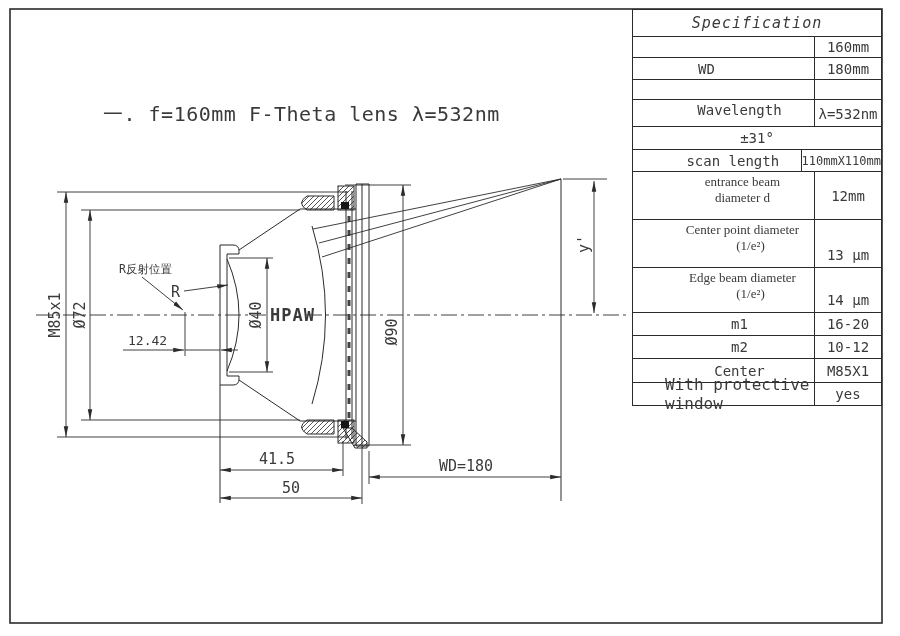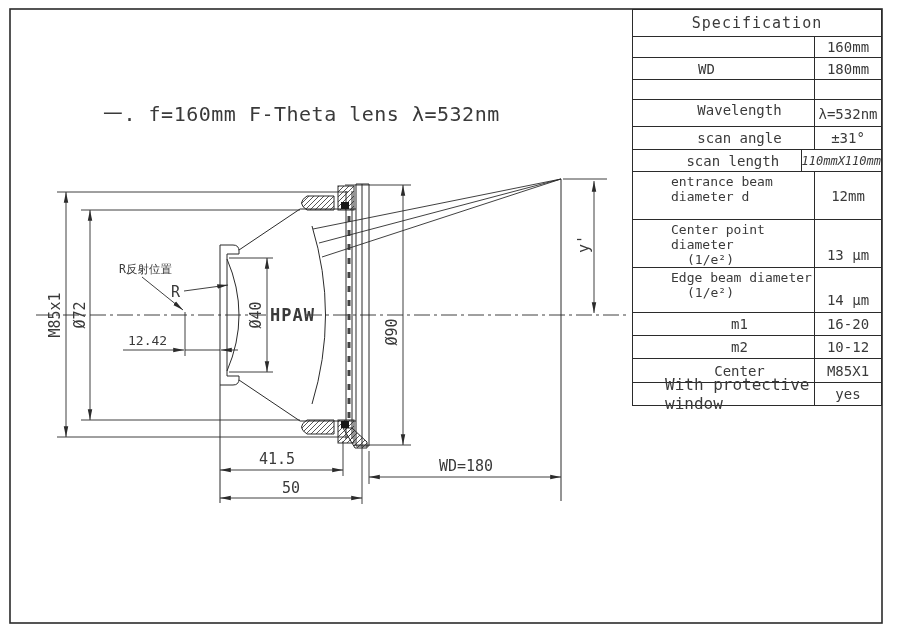--- a/index.html
+++ b/index.html
@@ -6,34 +6,34 @@
   .page{position:relative;width:900px;height:636px;background:#ffffff;overflow:hidden;
         font-family:"DejaVu Sans Mono", monospace;color:#333;}
   svg{position:absolute;left:0;top:0;}
   svg text{font-family:"DejaVu Sans Mono", monospace;fill:#3a3a3a;}
 
   
   .spec-table{position:absolute;left:632px;top:9px;width:250px;
               border:1px solid #2b2b2b;background:#fff;box-sizing:border-box;
               font-size:14px;color:#3a3a3a;}
   .t-header{display:flex;align-items:center;justify-content:center;
-            font-size:15px;letter-spacing:1px;}
+            font-size:15px;letter-spacing:1px;font-style:italic;}
   .tr{display:flex;border-top:1px solid #2b2b2b;box-sizing:border-box;}
   .tl{width:150px;border-right:1px solid #2b2b2b;box-sizing:border-box;
       display:flex;flex-direction:column;justify-content:center;align-items:center;margin-left:32px;}
   .tv{flex:1;display:flex;align-items:center;justify-content:center;}
   .tl .l2{width:100%;text-align:center;}
   .left-pad{align-items:flex-start;padding-left:33px;}
   .top-lab{justify-content:flex-start;padding-top:2px;}
-  .lab-left{align-items:flex-start;padding-left:6px;}
+  .lab-left{align-items:center;padding-left:6px;font-family:Liberation Serif, serif;}
   .lab-left .l1{text-align:left;}
   .lab-left .l2{text-align:left;padding-left:16px;width:auto;}
   .val-bottom{align-items:flex-end;padding-bottom:4px;}
   .fs13{font-size:13px;}
-  .fs12{font-size:12px;font-style:italic;}
+  .fs12{font-size:12px;}
   .fs11{font-size:16px;}
 </style>
 </head>
 <body>
 
 <div class="page">
 
   <svg width="900" height="636" viewBox="0 0 900 636">
     <defs>
       <pattern id="hatch" width="5" height="5" patternUnits="userSpaceOnUse">
@@ -189,21 +189,20 @@
     </div>
     <div class="tr" style="height:20px">
       <div class="tl"></div>
       <div class="tv"></div>
     </div>
     <div class="tr" style="height:27px">
       <div class="tl top-lab">Wavelength</div>
       <div class="tv val-bottom">λ=532nm</div>
     </div>
     <div class="tr" style="height:23px">
-      <div class="tl">scan angle</div>
       <div class="tv">±31°</div>
     </div>
     <div class="tr" style="height:22px">
       <div class="tl">scan length</div>
       <div class="tv fs12">110mmX110mm</div>
     </div>
     <div class="tr" style="height:48px">
       <div class="tl lab-left top-lab fs13">
         <div class="l1">entrance beam</div>
         <div class="l1">diameter d</div>

